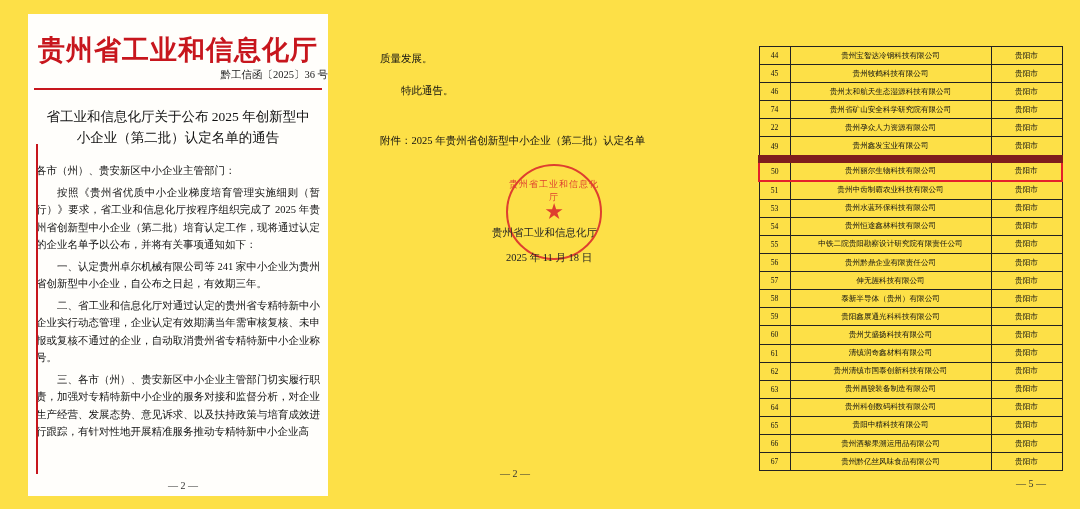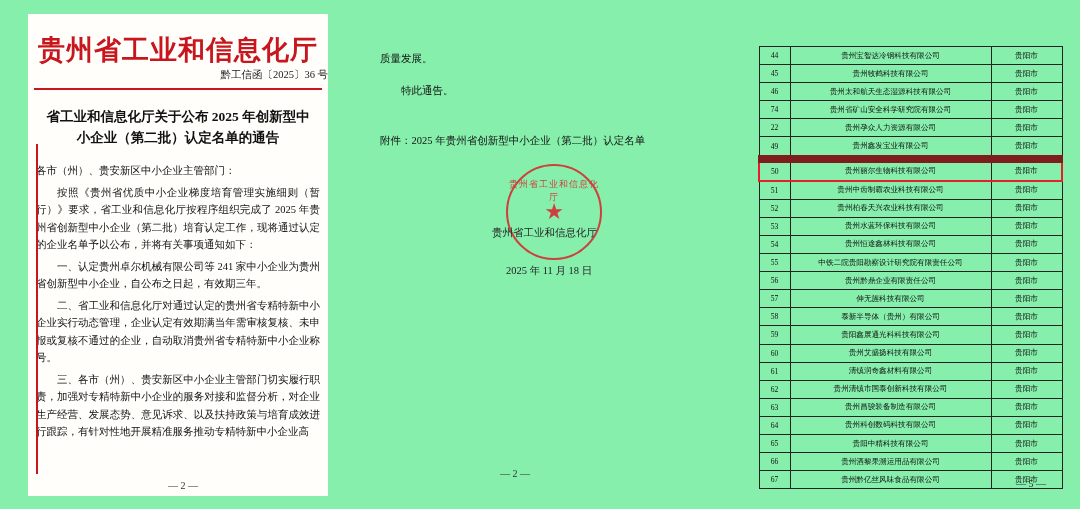--- a/index.html
+++ b/index.html
@@ -11,21 +11,21 @@
     width: 1080px;
     height: 509px;
     font-family: "Liberation Serif", "DejaVu Serif", serif;
     color: #111;
     overflow: hidden;
   }
   .page {
     position: relative;
     width: 1080px;
     height: 509px;
-    background: #86efac;
+    background: #fde047;
   }
 
   
   .doc-left {
     position: absolute;
     left: 28px;
     top: 14px;
     width: 300px;
     height: 482px;
     background: #fffefb;
@@ -45,21 +45,21 @@
     font-size: 10.5px;
     color: #1a1a1a;
   }
   .red-rule {
     height: 2px;
     background: #c7161d;
     margin: 6px 6px 0 6px;
   }
   .doc-title {
     text-align: center;
-    font-weight: bold;
+    font-weight: normal;
     font-size: 13.5px;
     line-height: 21px;
     margin: 16px 14px 0 14px;
   }
   .doc-body {
     margin: 14px 8px 0 8px;
     font-size: 10.5px;
     line-height: 17.5px;
     text-align: justify;
   }
@@ -140,21 +140,21 @@
   .sign-dept {
     position: absolute;
     left: 112px;
     top: 56px;
     font-size: 10.5px;
     color: #222;
   }
   .sign-date {
     position: absolute;
     left: 126px;
-    top: 94px;
+    top: 81px;
     font-size: 10.5px;
     color: #222;
   }
 
   
   .doc-right {
     position: absolute;
     left: 758px;
     top: 46px;
     width: 300px;
@@ -269,25 +269,20 @@
             <td class="idx">50</td>
             <td class="name">贵州丽尔生物科技有限公司</td>
             <td class="city">贵阳市</td>
           </tr>
           <tr>
             <td class="idx">51</td>
             <td class="name">贵州中齿制霸农业科技有限公司</td>
             <td class="city">贵阳市</td>
           </tr>
           <tr>
-            <td class="idx">52</td>
-            <td class="name">贵州柏春天兴农业科技有限公司</td>
-            <td class="city">贵阳市</td>
-          </tr>
-          <tr>
             <td class="idx">53</td>
             <td class="name">贵州水蓝环保科技有限公司</td>
             <td class="city">贵阳市</td>
           </tr>
           <tr>
             <td class="idx">54</td>
             <td class="name">贵州恒途鑫林科技有限公司</td>
             <td class="city">贵阳市</td>
           </tr>
           <tr>

